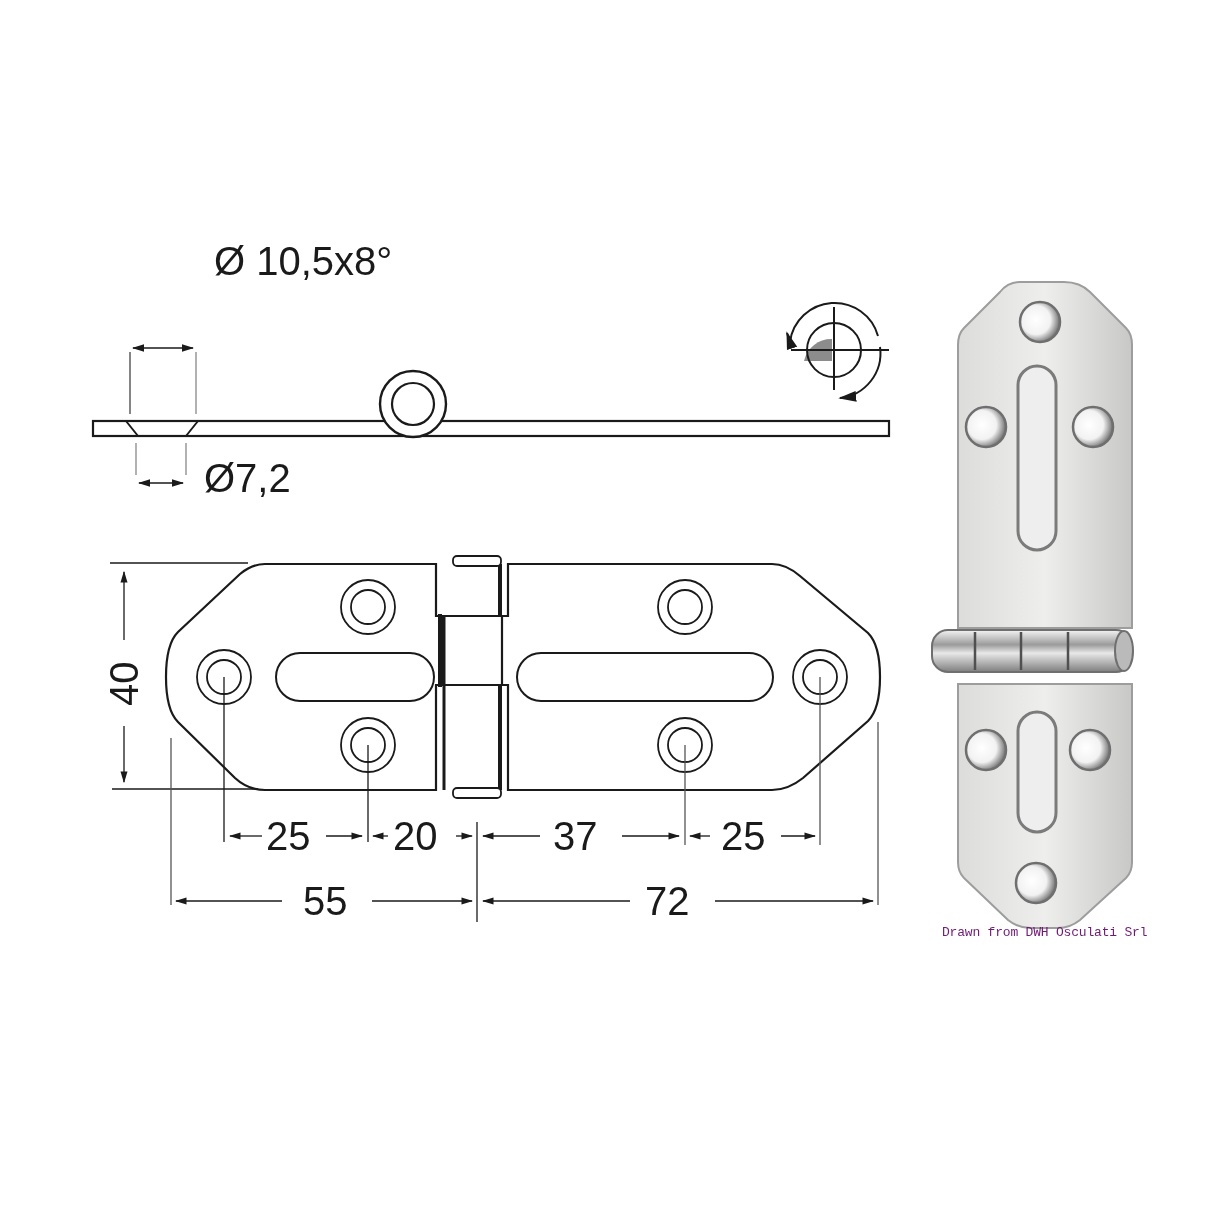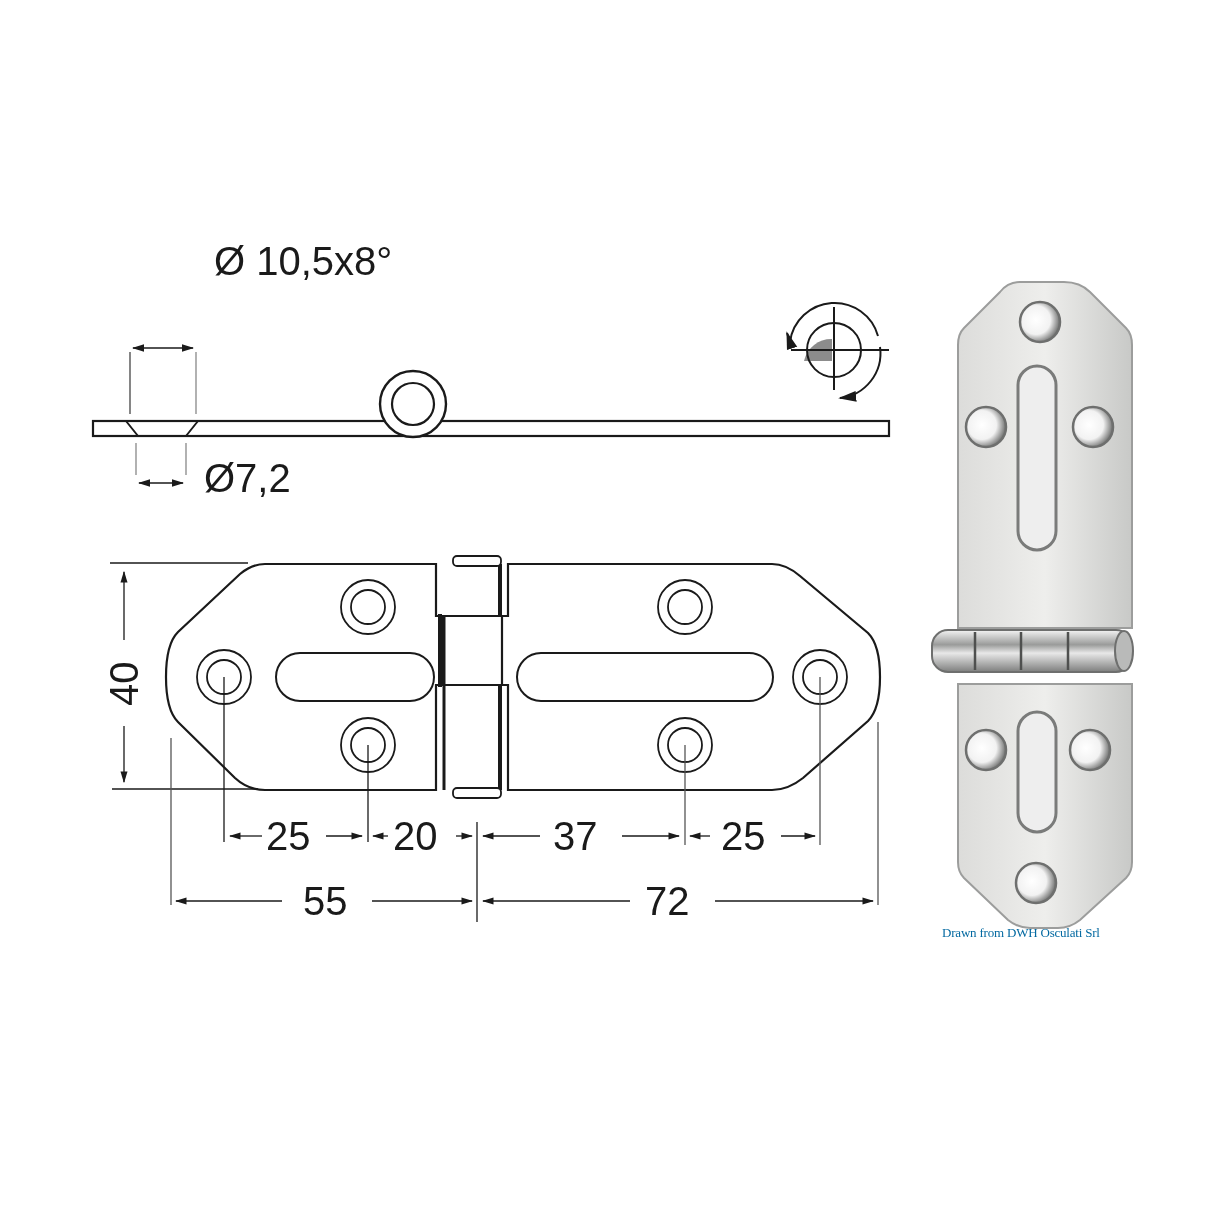--- a/index.html
+++ b/index.html
@@ -1,21 +1,21 @@
 <!DOCTYPE html>
 <html><head>
 <meta charset="utf-8">
 <style>
   html, body { margin: 0; padding: 0; background: #ffffff; }
   body { width: 1214px; height: 1214px; position: relative; overflow: hidden;
          font-family: "Liberation Sans", sans-serif; }
   #canvas { position: absolute; left: 0; top: 0; width: 1214px; height: 1214px; }
   .dim-text { font-family: "Liberation Sans", sans-serif; fill: #1a1a1a; }
-  .credit { position: absolute; left: 942px; top: 925px; font-size: 13px; color: #0369a1;
-            font-family: Liberation Serif, serif; letter-spacing: -0.2px; }
+  .credit { position: absolute; left: 942px; top: 925px; font-size: 13px; color: #701a75;
+            font-family: Liberation Mono, monospace; letter-spacing: -0.2px; }
 </style>
 </head>
 <body>
 
 <svg id="canvas" viewBox="0 0 1214 1214" xmlns="http://www.w3.org/2000/svg">
   <defs>
     <marker id="arr" viewBox="0 0 10 10" refX="9" refY="5" markerWidth="9" markerHeight="9" orient="auto-start-reverse">
       <path d="M0,2 L10,5 L0,8 z" fill="#1a1a1a"></path>
     </marker>
     <linearGradient id="steel" x1="0" y1="0" x2="1" y2="0">

